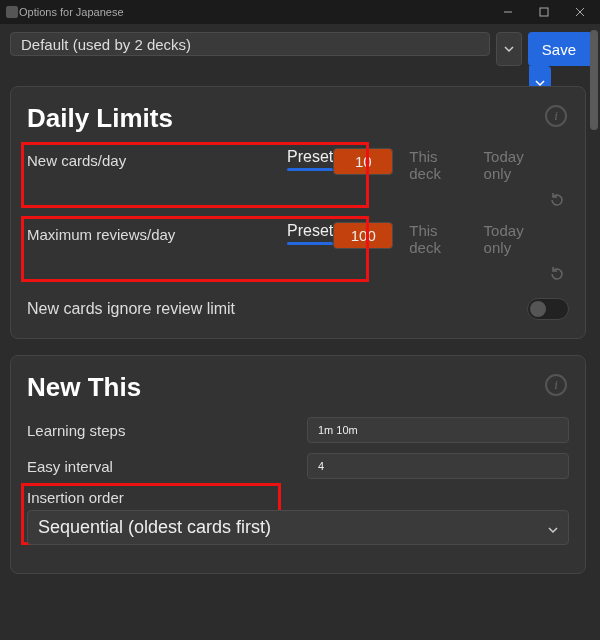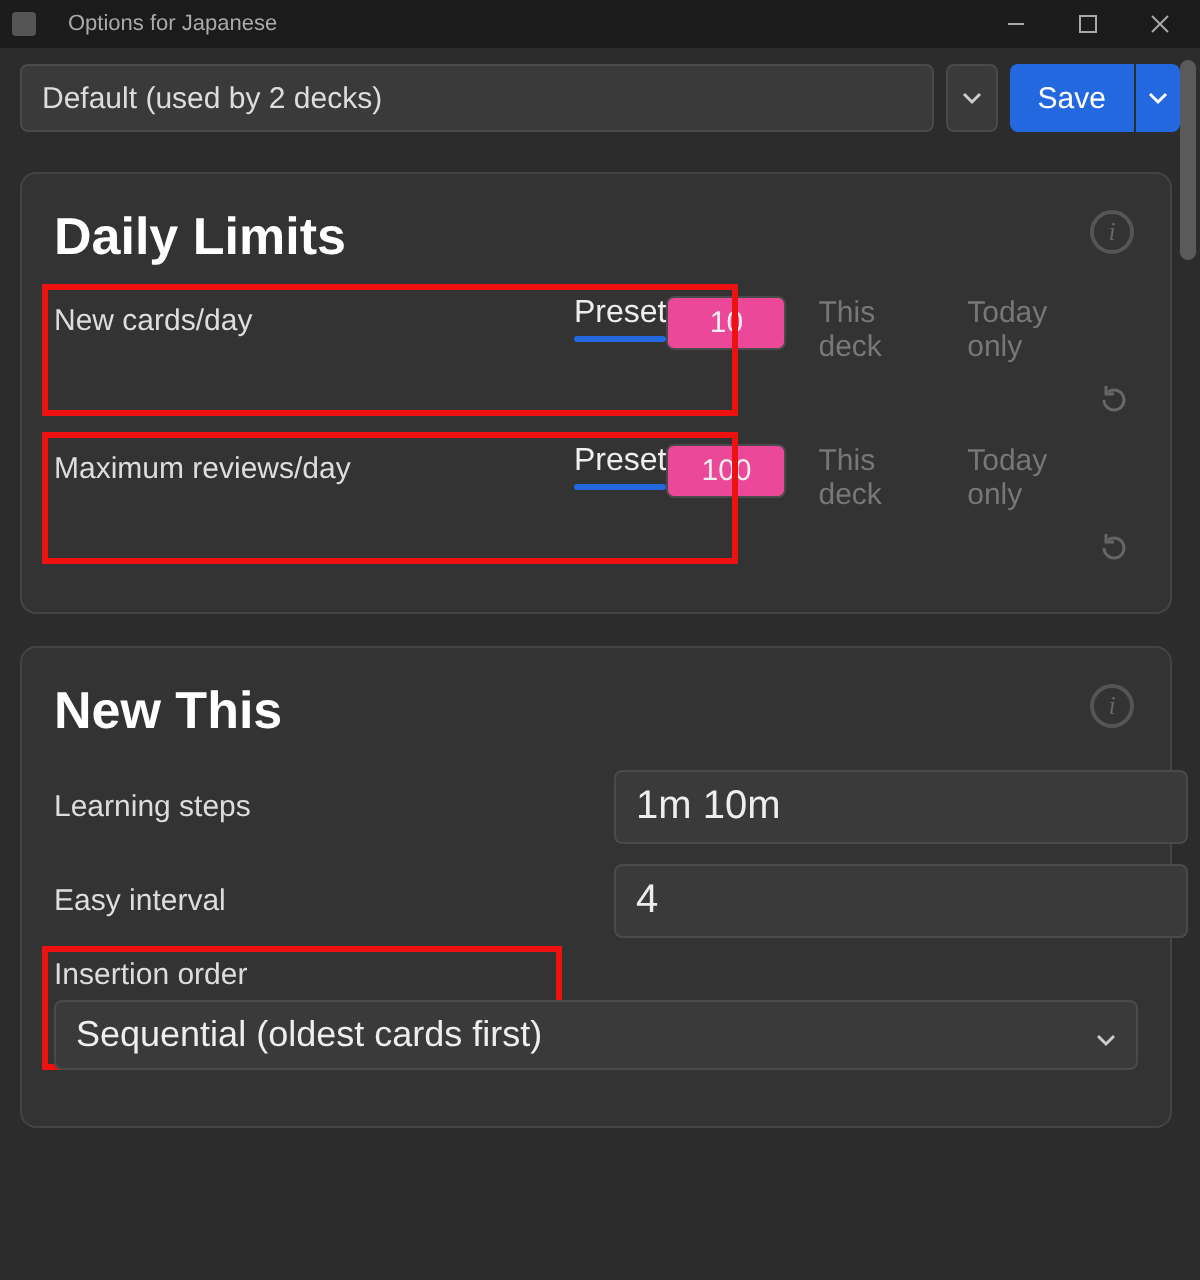--- a/index.html
+++ b/index.html
@@ -1,62 +1,62 @@
 <!DOCTYPE html>
 <html><head>
 <meta charset="utf-8">
 <style>
   * { box-sizing: border-box; margin: 0; padding: 0; font-family: -apple-system, "Segoe UI", Arial, sans-serif; }
   body { background:#2c2c2c; color:#ddd; width:600px; height:640px; overflow:hidden; }
 
   
   .titlebar { height:24px; background:#1b1b1b; display:flex; align-items:center; justify-content:space-between; font-size:11px; color:#aaa; padding:0 2px 0 6px; }
-  .titlebar .left { display:flex; align-items:center; gap:16px; }
+  .titlebar .left { display:flex; align-items:center; gap:1px; }
   .app-icon { width:12px; height:12px; background:#555; border-radius:2px; }
   .winbtns { display:flex; }
   .winbtn { width:36px; height:24px; display:flex; align-items:center; justify-content:center; color:#aaa; }
 
   
   .toprow { display:flex; align-items:stretch; padding:8px 10px; gap:6px; }
-  .preset-select { flex:1; background:#3a3a3a; border:1px solid #4a4a4a; border-radius:4px; display:flex; align-items:center; padding:0 10px; font-size:15px; color:#ddd; position:relative; height:34px;}
+  .preset-select { flex:1; background:#3a3a3a; border:1px solid #4a4a4a; border-radius:4px; display:flex; align-items:center; padding:0 10px; font-size:15px; color:#ddd; position:relative; height:24px;}
   .preset-caret { width:20px; display:flex; align-items:center; justify-content:center; color:#ccc; background:#3a3a3a; border:1px solid #4a4a4a; border-left:none; border-radius:0 4px 4px 0;}
   .save-btn { background:#2368df; color:#fff; border:none; border-radius:4px 0 0 4px; padding:0 14px; font-size:15px; height:34px; }
   .save-caret { background:#2368df; border:none; border-radius:0 4px 4px 0; width:22px; color:#fff; height:34px; display:flex; align-items:center; justify-content:center; margin-left:1px;}
-  .save-wrap{display:flex;}
+  .save-wrap{display:flex;flex-direction:column;}
 
   
   .scroll { position:absolute; top:70px; left:0; right:0; bottom:0; overflow:hidden; padding:0 14px 0 10px;}
   .custom-scrollbar { position:absolute; right:2px; top:30px; width:8px; height:100px; background:#5a5a5a; border-radius:4px; }
 
   
   .panel { background:#333; border:1px solid #444; border-radius:8px; margin:16px 0 10px 0; padding:16px 16px 18px 16px; position:relative; }
   .panel h2 { font-size:26px; font-weight:700; color:#fff; margin-bottom:14px; }
   .info-icon { position:absolute; right:18px; top:18px; width:22px; height:22px; border:2px solid #555; border-radius:50%; display:flex; align-items:center; justify-content:center; color:#666; font-size:13px; font-style:italic; font-family:Georgia, serif;}
 
   
   .limit-grid { position:relative; }
   .limit-row { display:flex; align-items:flex-start; }
   .limit-label { flex:0 0 260px; padding-top:4px; font-size:15px;}
   .tabs { display:flex; gap:16px; font-size:15px; color:#777; align-items:flex-start;}
   .tab { padding-bottom:2px; }
   .tab.active { color:#eee; }
   .tab-underline{ display:block; height:3px; background:#2368df; margin-top:2px; border-radius:2px;}
-  .numbox { background:#ec4899; border:1px solid #4a4a4a; border-radius:4px; color:#eee; font-size:15px; padding:4px 8px; width:60px; text-align:center;}
+  .numbox { background:#c2410c; border:1px solid #4a4a4a; border-radius:4px; color:#eee; font-size:15px; padding:4px 8px; width:60px; text-align:center;}
   .reset-icon { color:#666; width:22px; text-align:center; align-self:flex-end; margin-bottom:6px; margin-left:auto;}
   .limit-block{ display:flex; flex-direction:row; align-items:flex-start;}
   .redbox { position:absolute; border:3px solid #e11; pointer-events:none; }
 
   .toggle-row{ display:flex; align-items:center; justify-content:space-between; margin-top:10px;}
   .switch { width:42px; height:22px; background:#222; border-radius:11px; position:relative; border:1px solid #444;}
   .switch::after{content:""; position:absolute; left:2px; top:2px; width:16px; height:16px; background:#555; border-radius:50%;}
 
   
   .field-row{ display:flex; align-items:center; margin-bottom:10px; font-size:15px;}
   .field-row .flabel{ flex:0 0 280px; }
-  .textin { flex:1; background:#3a3a3a; border:1px solid #4a4a4a; border-radius:4px; color:#eee; padding:6px 10px; font-size:20px;}
+  .textin { flex:1; background:#3a3a3a; border:1px solid #4a4a4a; border-radius:4px; color:#eee; padding:6px 10px; font-size:11px;}
   .select-row { position:relative; }
   .select-box{ background:#3a3a3a; border:1px solid #4a4a4a; border-radius:4px; padding:6px 28px 6px 10px; font-size:18px; color:#eee; width:100%; position:relative; margin-top:4px;}
   .select-caret{ position:absolute; right:10px; top:50%; transform:translateY(-30%); color:#ccc; font-size:12px;}
 
   svg{display:block;}
 </style>
 </head>
 <body>
 
 <div class="titlebar">
@@ -152,20 +152,24 @@
         </div>
         <div class="reset-icon">
           <svg width="16" height="16">
               <path d="M3 8a5 5 0 1 0 2-4" fill="none" stroke="#666" stroke-width="1.5"></path>
               <polyline points="4,1 4,5 8,5" fill="none" stroke="#666" stroke-width="1.5"></polyline>
             </svg>
         </div>
       </div>
     </div>
 
+    <div class="toggle-row">
+      <span>New cards ignore review limit</span>
+      <div class="switch"></div>
+    </div>
   </div>
 
   <div class="panel" style="padding-bottom:28px;">
     <div class="info-icon">i</div>
     <h2>New This</h2>
 
     <div class="field-row">
       <div class="flabel">Learning steps</div>
       <input class="textin" value="1m 10m" style="">
     </div>

